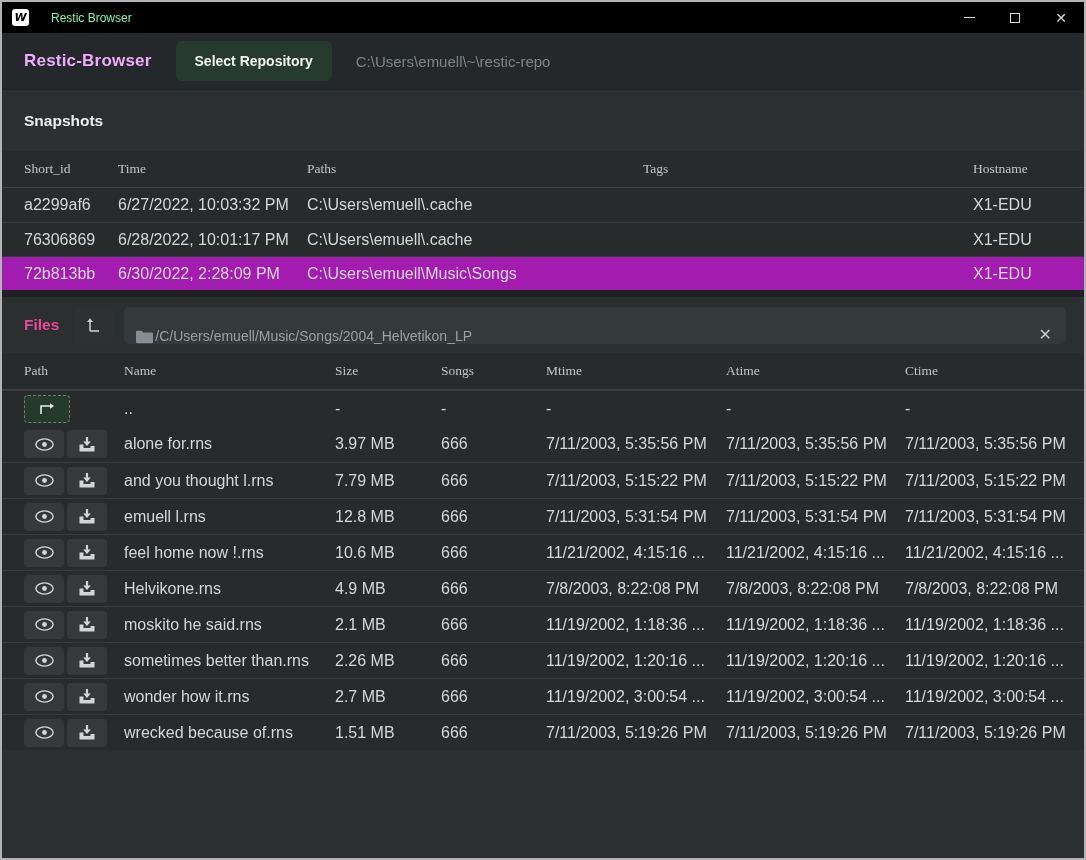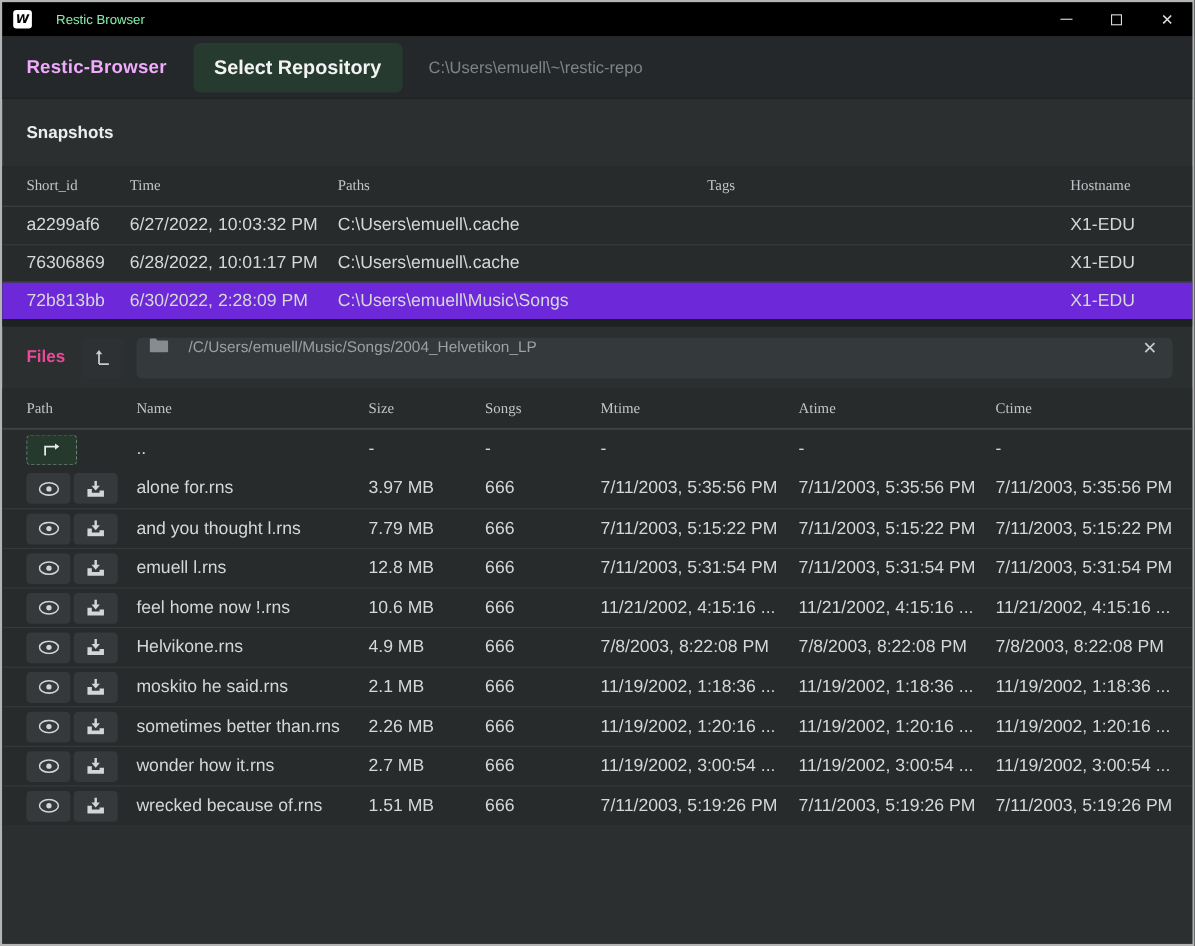--- a/index.html
+++ b/index.html
@@ -36,21 +36,21 @@
   .close-glyph { font-size:14px; line-height:1; }
 
   
   .appbar {
     height:57px; background:#24282a; flex:0 0 auto;
     display:flex; align-items:center; padding:0 22px; gap:24px;
     border-bottom:1px solid #202425;
   }
   .app-name { font-size:17px; font-weight:bold; color:#f0abfc; letter-spacing:.2px; }
   .select-repo-btn {
-    background:#273a30; color:#f2f4f3; font-weight:bold; font-size:18px;
+    background:#273a30; color:#f2f4f3; font-weight:bold; font-size:14px;
     border:none; border-radius:6px; padding:12px 19px; cursor:pointer;
     font-family:"Liberation Sans", sans-serif;
   }
   .repo-path { color:#7e8486; font-size:15px; }
 
   
   .section-title-band { height:61px; display:flex; align-items:center; padding:0 22px; }
   .section-title { font-size:15.5px; font-weight:bold; color:#eceeee; }
 
   
@@ -61,33 +61,33 @@
          font-size:16px; color:#d5d8d9; }
   .row:first-child { border-top:none; }
 
   
   .sc-shortid { width:94px; }
   .sc-time    { width:189px; }
   .sc-paths   { width:336px; }
   .sc-tags    { width:330px; }
   .sc-host    { flex:1; }
   .snap-row { height:34px; cursor:pointer; }
-  .snap-row.selected { background:#6d28d9; }
+  .snap-row.selected { background:#a21caf; }
   .table-gap { height:7px; background:#1e2122; }
 
   
   .files-bar { height:56px; display:flex; align-items:center; padding:0 18px 0 22px; gap:11px; }
   .files-label { font-size:15.5px; font-weight:bold; color:#ec4899; margin-right:4px; }
   .icon-btn-sm {
     width:39px; height:37px; background:#2d3133; border:none; border-radius:5px;
     display:flex; align-items:center; justify-content:center; cursor:pointer;
   }
   .path-bar {
     flex:1; height:37px; background:#34393b; border-radius:5px;
-    display:flex; align-items:flex-start; padding:0 12px; gap:18px;
+    display:flex; align-items:flex-end; padding:0 12px; gap:2px;
   }
   .path-text { flex:1; color:#9ba0a2; font-size:14px; white-space:nowrap; overflow:hidden; }
   .clear-btn { background:none; border:none; color:#c6cacb; font-size:16px; cursor:pointer;
                padding:0 2px; font-family:"Liberation Sans", sans-serif; }
 
   
   .fc-path  { width:100px; display:flex; gap:3px; }
   .fc-name  { width:211px; }
   .fc-size  { width:106px; }
   .fc-mode  { width:105px; }

